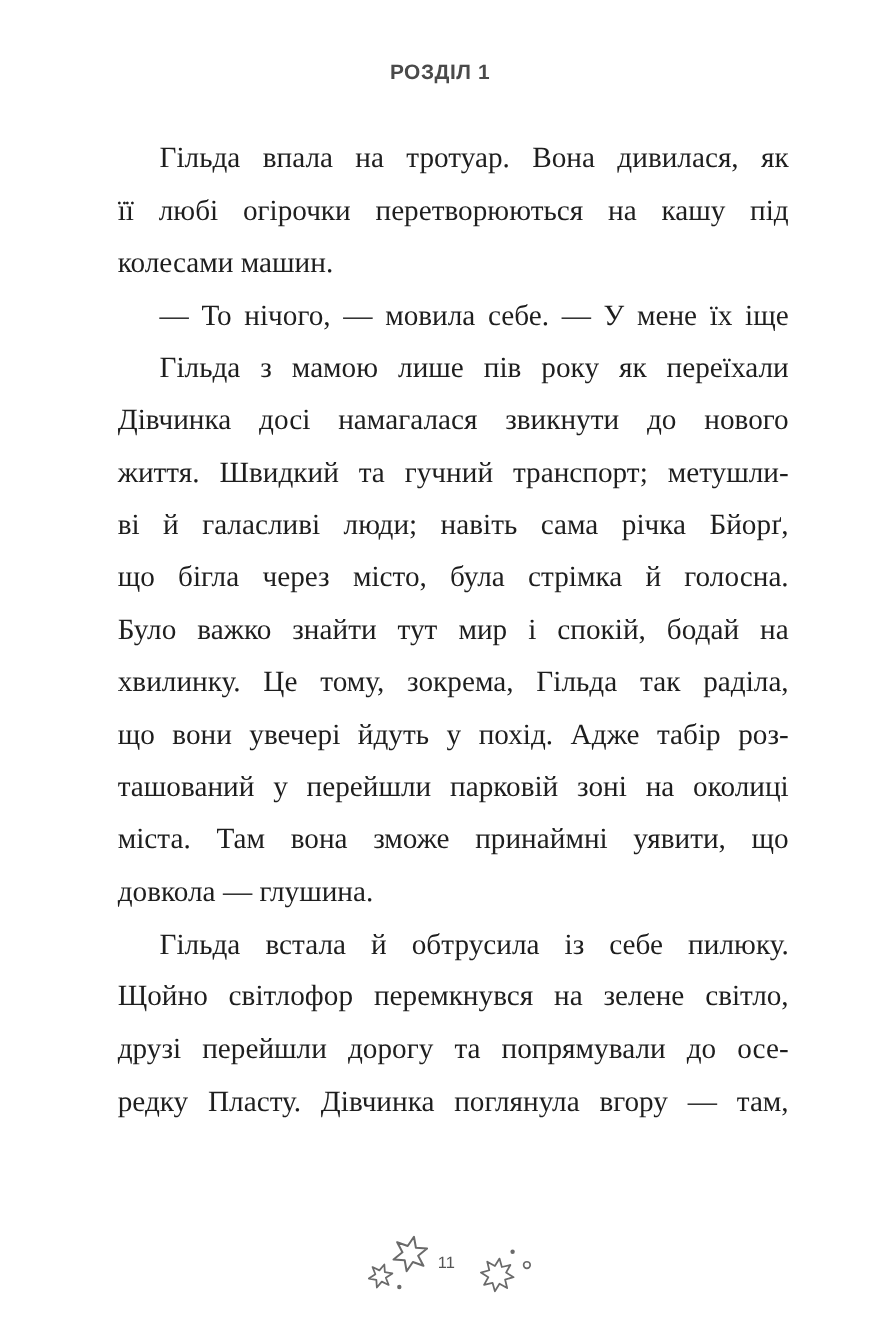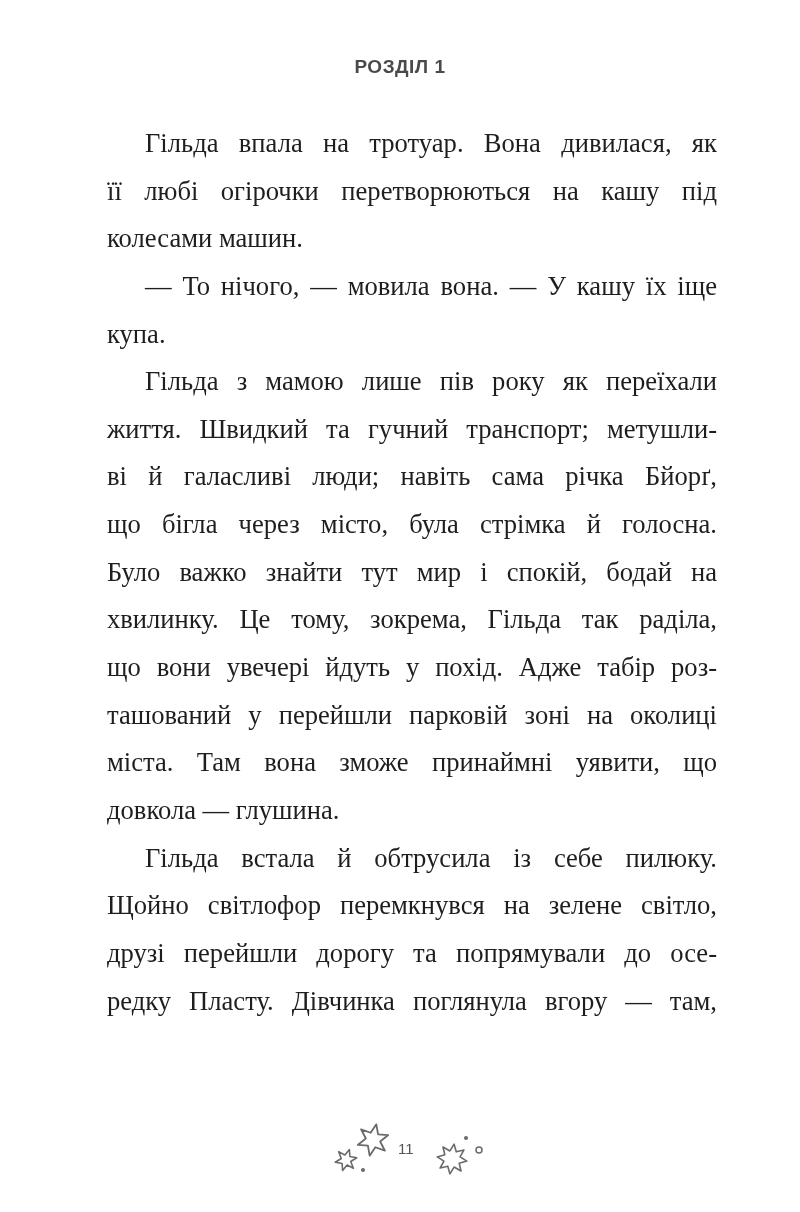--- a/index.html
+++ b/index.html
@@ -79,23 +79,23 @@
 <body>
 
 <div class="page">
 
   <div class="chapter-heading">РОЗДІЛ 1</div>
 
   <div class="body-text">
     <span class="line indent justify">Гільда впала на тротуар. Вона дивилася, як</span>
     <span class="line justify">її любі огірочки перетворюються на кашу під</span>
     <span class="line">колесами машин.</span>
-    <span class="line indent justify">— То нічого, — мовила вона. — У кашу їх іще</span>
-    <span class="line">купа.</span>
+    <span class="line indent justify">— То нічого, — мовила себе. — У мене їх іще</span>
     <span class="line indent justify">Гільда з мамою лише пів року як переїхали</span>
+    <span class="line justify">Дівчинка досі намагалася звикнути до нового</span>
     <span class="line justify">життя. Швидкий та гучний транспорт; метушли-</span>
     <span class="line justify">ві й галасливі люди; навіть сама річка Бйорґ,</span>
     <span class="line justify">що бігла через місто, була стрімка й голосна.</span>
     <span class="line justify">Було важко знайти тут мир і спокій, бодай на</span>
     <span class="line justify">хвилинку. Це тому, зокрема, Гільда так раділа,</span>
     <span class="line justify">що вони увечері йдуть у похід. Адже табір роз-</span>
     <span class="line justify">ташований у перейшли парковій зоні на околиці</span>
     <span class="line justify">міста. Там вона зможе принаймні уявити, що</span>
     <span class="line">довкола — глушина.</span>
     <span class="line indent justify">Гільда встала й обтрусила із себе пилюку.</span>

